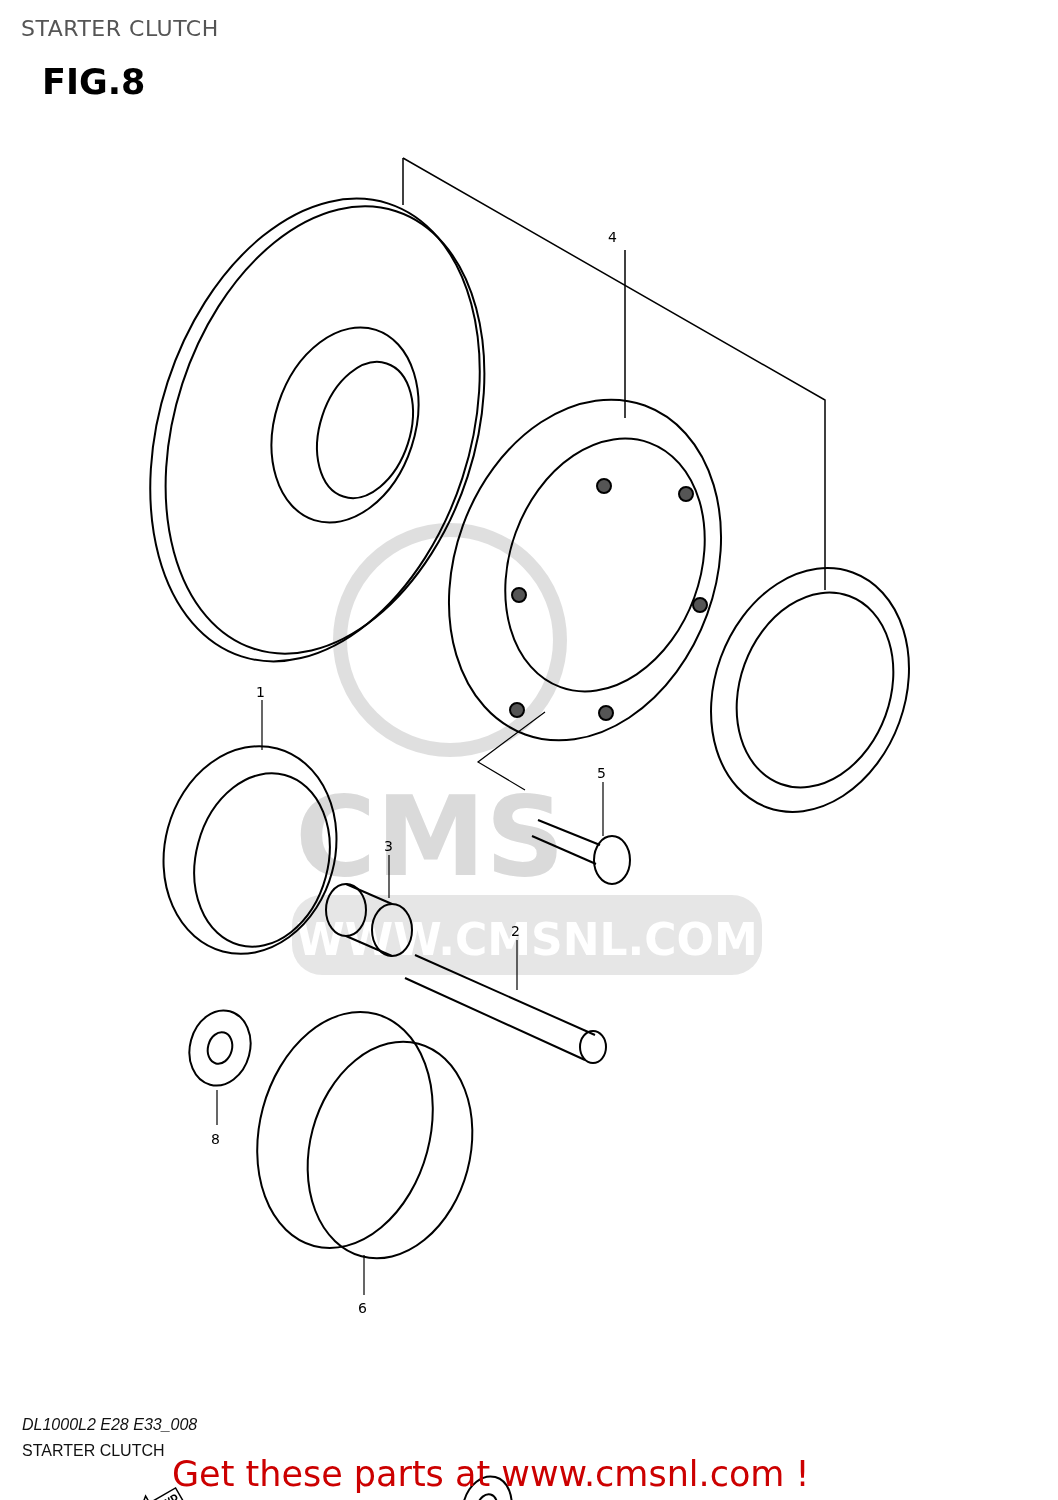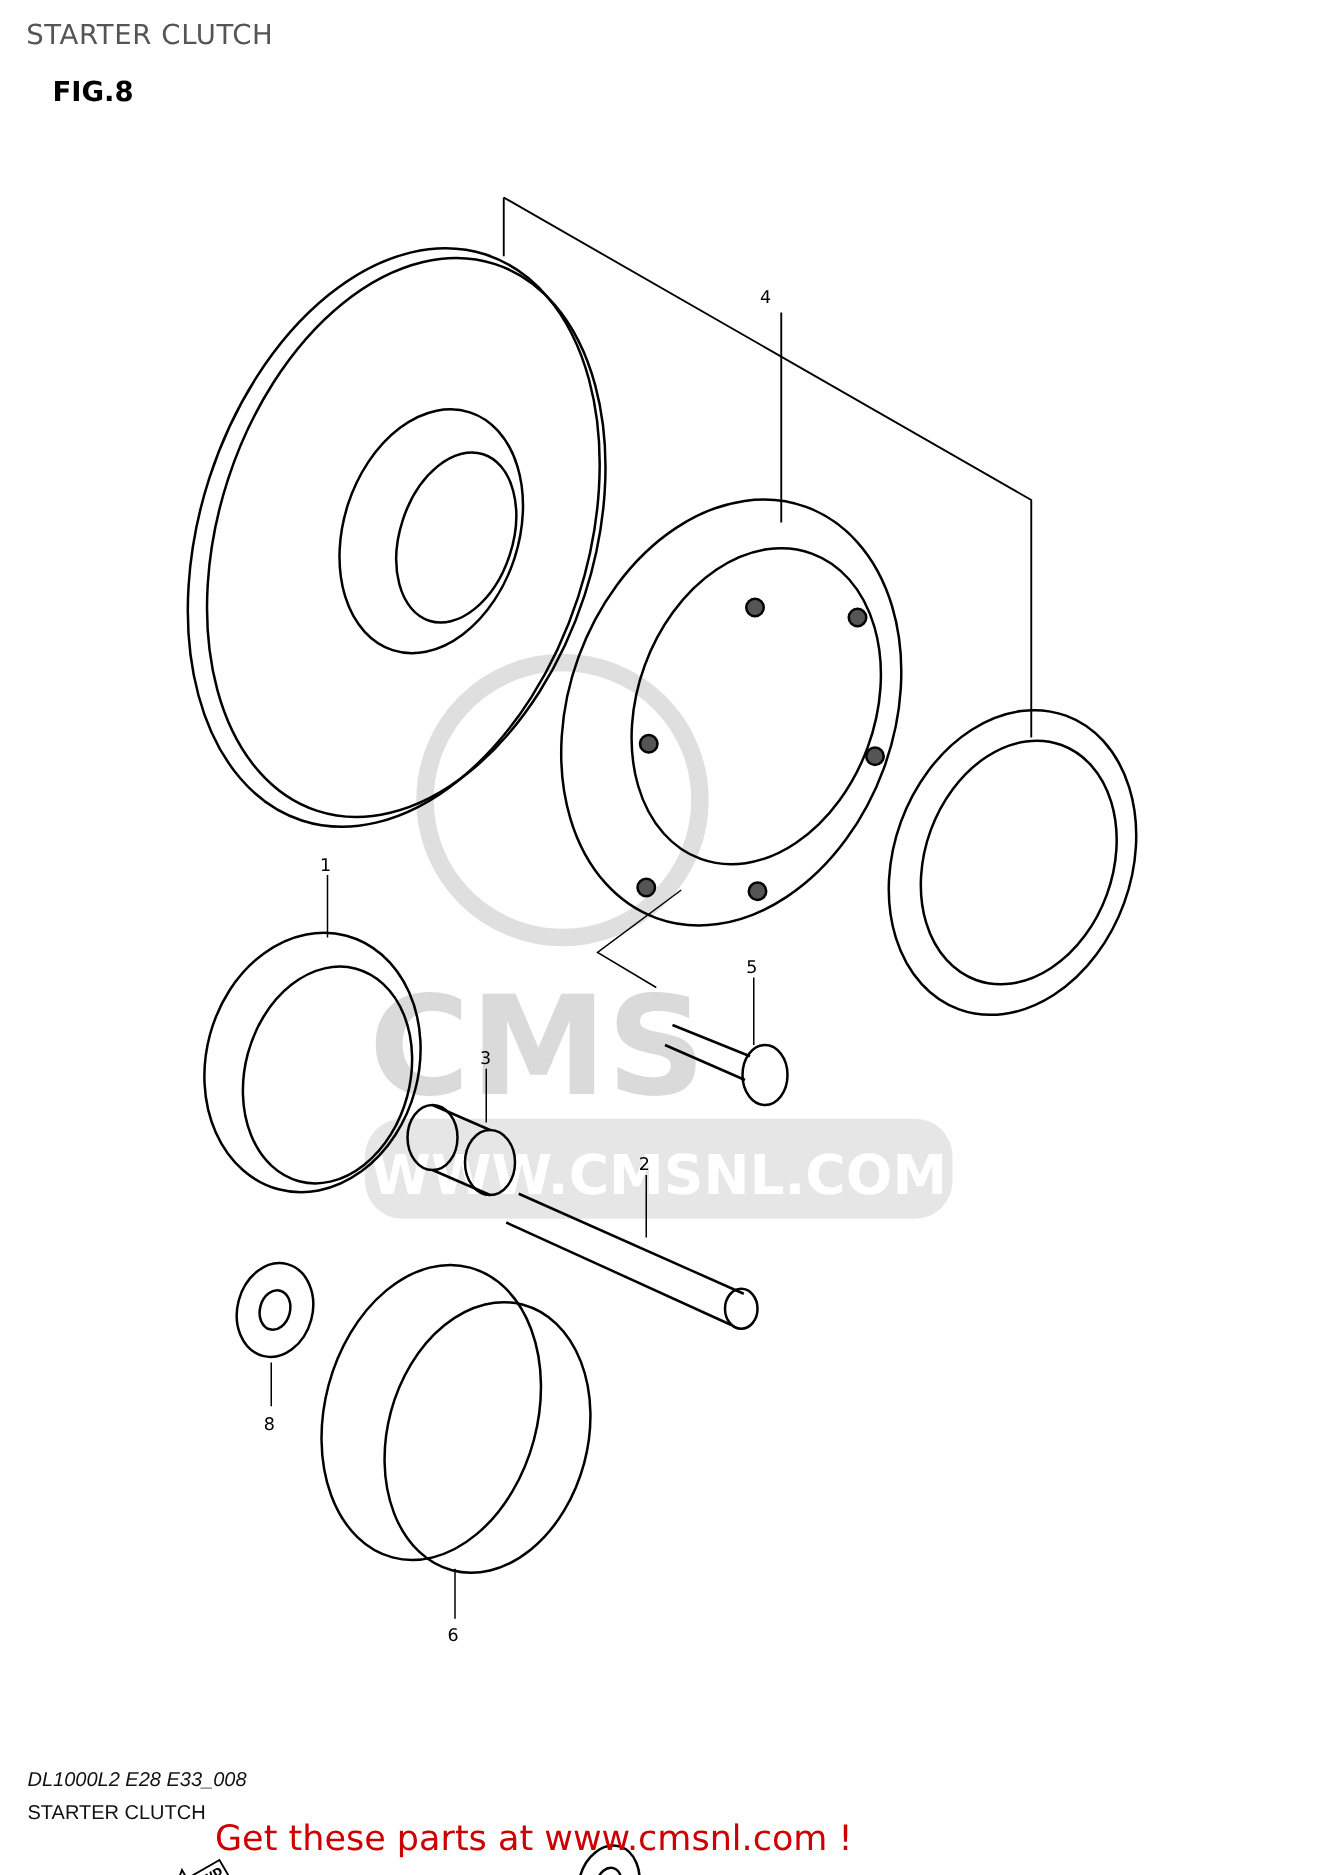--- a/index.html
+++ b/index.html
@@ -1,24 +1,24 @@
 <!DOCTYPE html>
 <html><head>
 <meta charset="utf-8">
 <style>
   html, body { margin: 0; padding: 0; background: #ffffff; }
   body { width: 1058px; height: 1500px; position: relative; overflow: hidden; font-family: "DejaVu Sans", sans-serif; }
   .hdr-title { position: absolute; left: 21px; top: 16px; font-size: 22px; color: #555555; letter-spacing: 0.5px; }
-  .fig { position: absolute; left: 42px; top: 62px; font-size: 22px; font-weight: bold; color: #000; }
+  .fig { position: absolute; left: 42px; top: 62px; font-size: 35px; font-weight: bold; color: #000; }
   .diagram { position: absolute; left: 0; top: 0; width: 1058px; height: 1500px; }
   .callout { font-family: "DejaVu Sans", sans-serif; font-size: 14px; fill: #000; }
   .wm { font-family: "DejaVu Sans", sans-serif; font-weight: bold; fill: #d6d6d6; }
   .ftr1 { position: absolute; left: 22px; top: 1416px; font-size: 16px; color: #111; font-family: "Liberation Sans", sans-serif; font-style: italic; }
   .ftr2 { position: absolute; left: 22px; top: 1442px; font-size: 16px; color: #111; font-family: "Liberation Sans", sans-serif; }
-  .promo { position: absolute; left: 172px; top: 1454px; font-size: 28px; color: #cc0000; font-family: "DejaVu Sans", sans-serif; white-space: nowrap; }
+  .promo { position: absolute; left: 172px; top: 1454px; font-size: 35px; color: #cc0000; font-family: "DejaVu Sans", sans-serif; white-space: nowrap; }
 </style>
 </head>
 <body>
 
 <div class="hdr-title">STARTER CLUTCH</div>
 <div class="fig">FIG.8</div>
 
 <svg class="diagram" viewBox="0 0 1058 1500" xmlns="http://www.w3.org/2000/svg">
 
   <g opacity="0.9">

